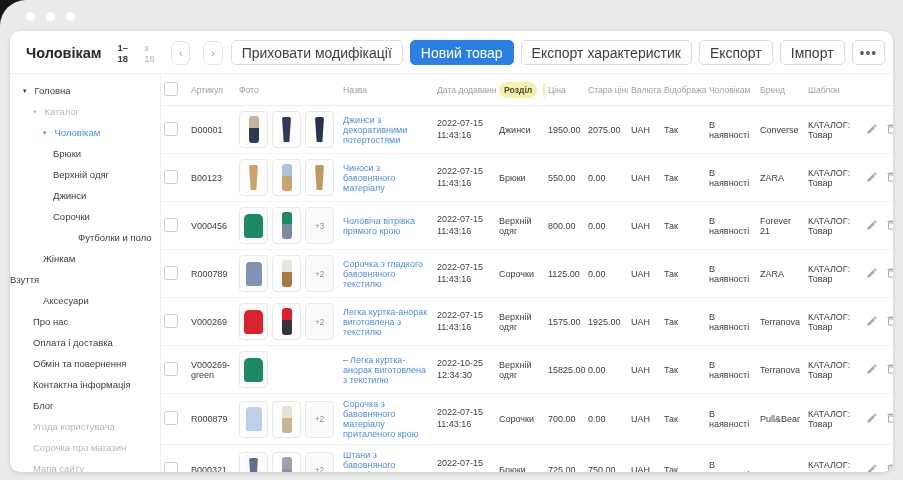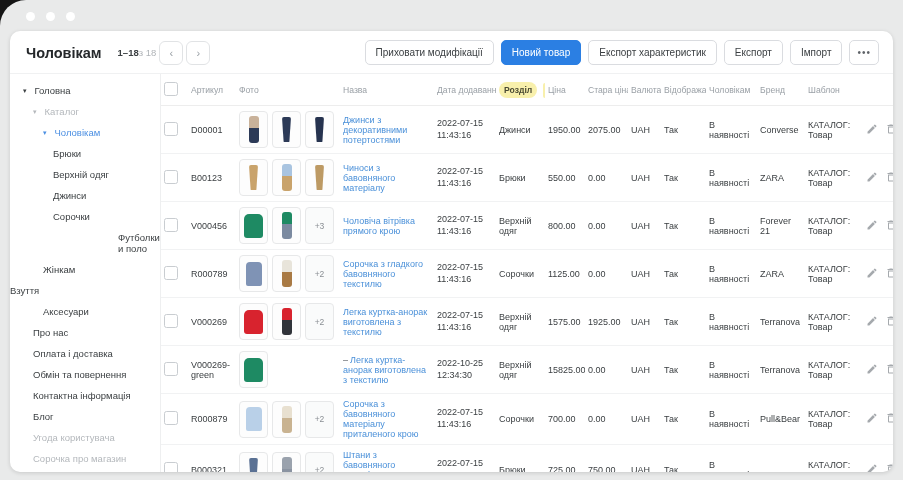--- a/index.html
+++ b/index.html
@@ -7,28 +7,28 @@
   .stage{position:relative;width:903px;height:480px;}
   .corner-dark{position:absolute;left:0;top:0;width:60px;height:60px;background:#151515;}
   .desktop{position:absolute;inset:0;background:#e9eaea;border-top-left-radius:26px;}
   .mac-dots{position:absolute;left:26px;top:12px;display:flex;gap:11px;}
   .mac-dots span{width:9px;height:9px;border-radius:50%;background:#ffffff;display:block;}
   .window{position:absolute;left:10px;right:10px;top:31px;bottom:8px;background:#fff;
     border-radius:10px;overflow:hidden;box-shadow:0 1px 4px rgba(0,0,0,.14);}
   
   .page-header{display:flex;align-items:center;gap:8px;padding:9px 14px 8px 16px;}
   .page-title{font-size:14.5px;font-weight:bold;color:#25282b;margin-right:8px;}
-  .pagination{display:flex;align-items:center;gap:0;font-size:9.5px;}
+  .pagination{display:flex;align-items:center;gap:10px;font-size:9.5px;}
   .pag-range{font-weight:bold;color:#3c4043;}
   .pag-of{color:#b0b4b8;}
   .pag-btn{width:22px;height:22px;border:1px solid #e1e3e5;border-radius:6px;background:#fff;
     display:flex;align-items:center;justify-content:center;color:#9aa0a6;font-size:11px;cursor:pointer;margin-left:3px;}
   .header-actions{margin-left:auto;display:flex;gap:7px;align-items:center;}
   .btn{height:25px;padding:0 10px;border:1px solid #dadce0;border-radius:5px;background:#fff;
-    font-size:10px;color:#3c4043;display:flex;align-items:center;white-space:nowrap;cursor:pointer;
+    font-size:14px;color:#3c4043;display:flex;align-items:center;white-space:nowrap;cursor:pointer;
     font-family:"Liberation Sans",sans-serif;}
   .btn.primary{background:#2b7fe3;border-color:#2b7fe3;color:#fff;}
   .btn.more{padding:0 7px;letter-spacing:1px;color:#5f6368;}
   
   .content{display:flex;height:calc(100% - 42px);border-top:1px solid #f0f1f2;}
   .sidebar{width:150px;flex:0 0 150px;border-right:1px solid #eeeff0;padding-top:6px;overflow:hidden;}
   .tree-item{display:flex;align-items:center;gap:8px;font-size:9.5px;color:#3c4043;
     padding-top:5px;padding-bottom:5px;cursor:pointer;}
   .tree-item.muted{color:#b4b8bc;}
   .tree-item.active{color:#4b8fe2;}
@@ -110,21 +110,21 @@
             </div>
             <div class="tree-item default" style="padding-left: 43px;">
               <span>Верхній одяг</span>
             </div>
             <div class="tree-item default" style="padding-left: 43px;">
               <span>Джинси</span>
             </div>
             <div class="tree-item default" style="padding-left: 43px;">
               <span>Сорочки</span>
             </div>
-            <div class="tree-item default" style="padding-left: 68px; margin-left: 40px;">
+            <div class="tree-item default" style="padding-left: 68px;">
               <span>Футболки и поло</span>
             </div>
             <div class="tree-item default" style="padding-left: 33px;">
               <span>Жінкам</span>
             </div>
             <div class="tree-item default" style="">
               <span>Взуття</span>
             </div>
             <div class="tree-item default" style="padding-left: 33px;">
               <span>Аксесуари</span>

